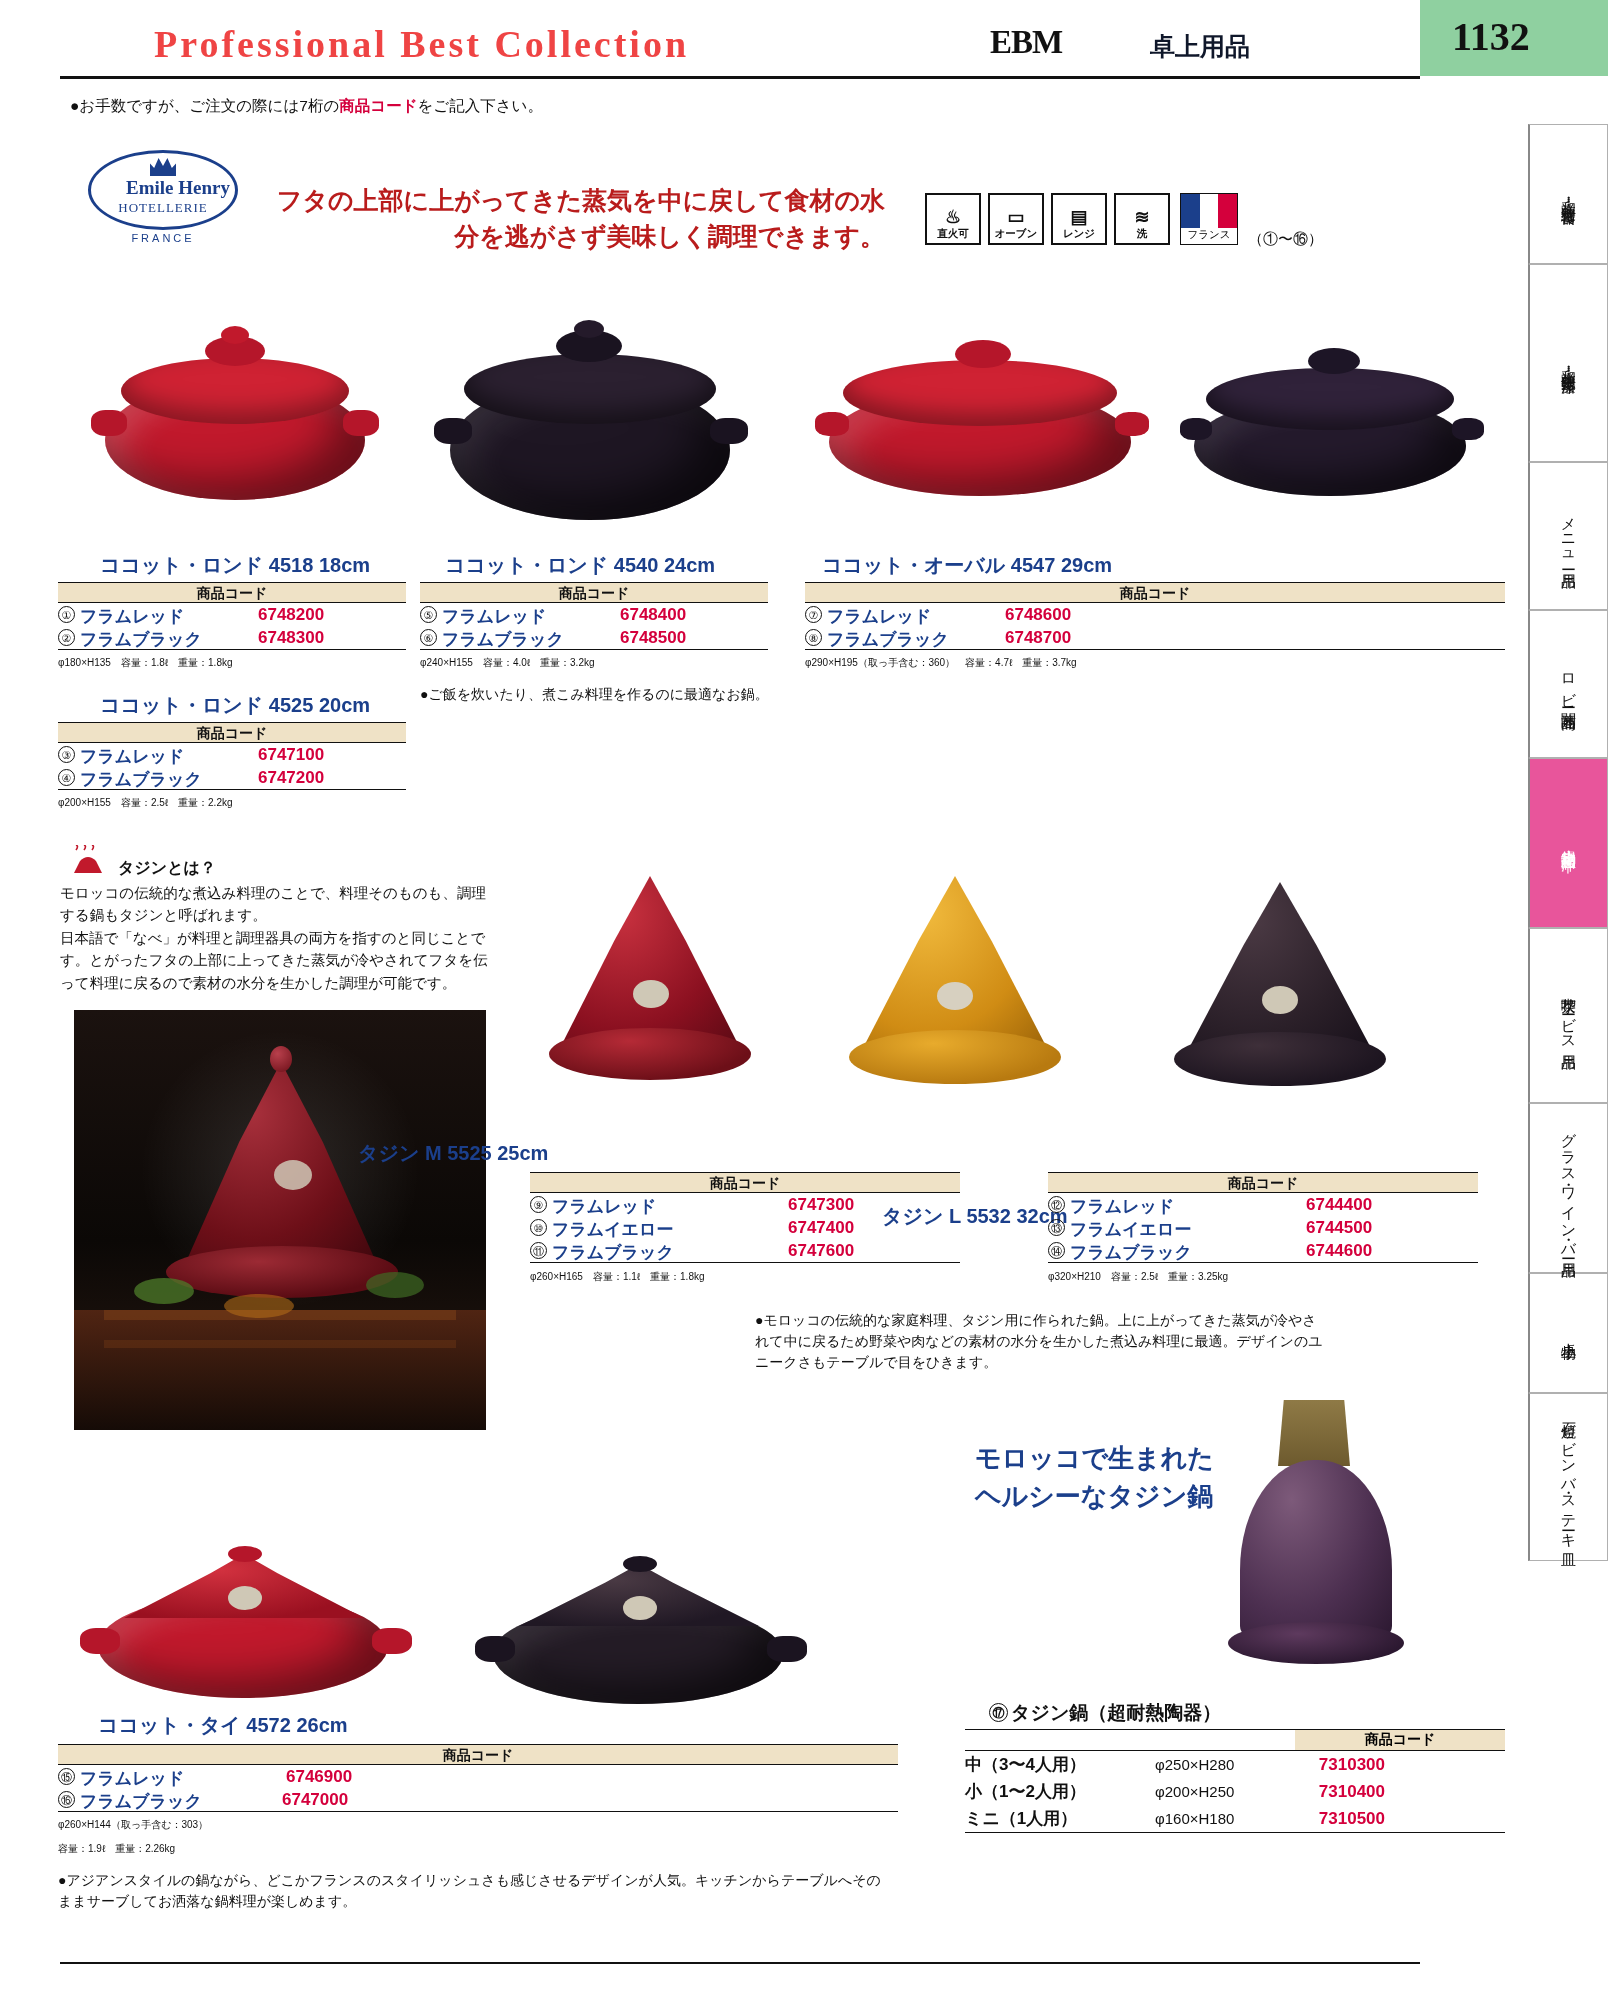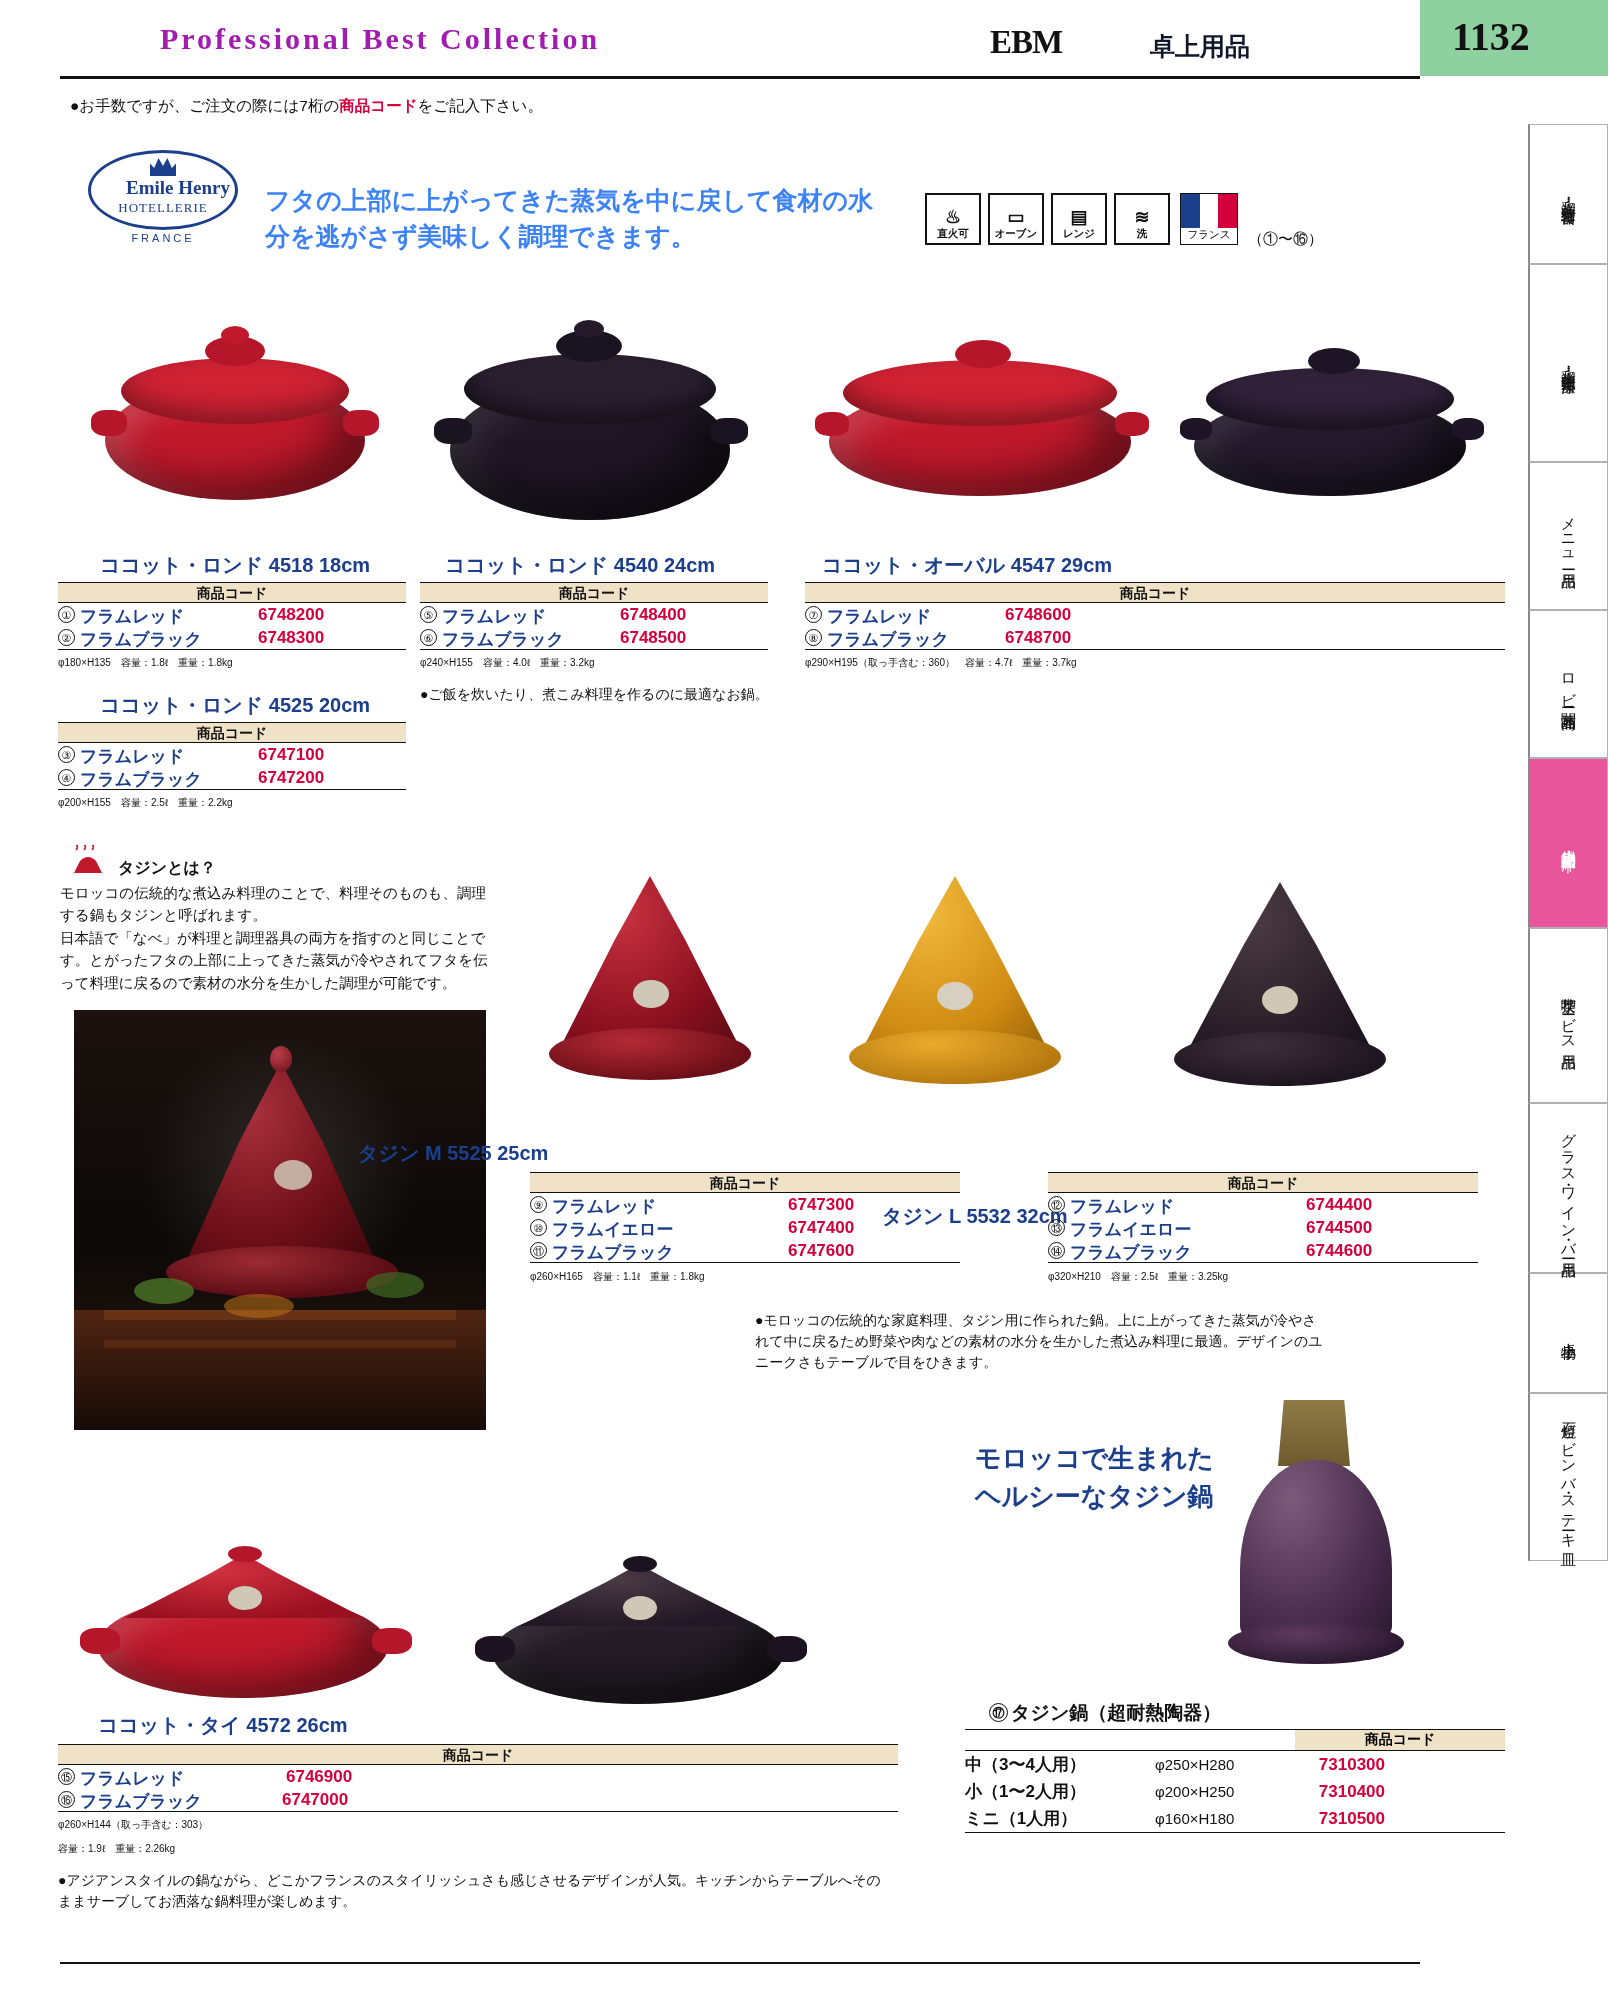--- a/index.html
+++ b/index.html
@@ -9,23 +9,23 @@
     font-family: "Liberation Sans", sans-serif;
     background: #ffffff;
     position: relative;
     overflow: hidden;
   }
   .page { position: relative; width: 1608px; height: 2008px; }
 
   
   .hdr { position: absolute; left: 0; top: 0; width: 1608px; height: 78px; }
   .hdr-title {
-    position: absolute; left: 160px; top: 22px;
-    font-size: 30px; font-weight: bold; letter-spacing: 3px;
-    color: #a21caf; font-family: "Liberation Serif", serif;
+    position: absolute; left: 154px; top: 22px;
+    font-size: 38px; font-weight: bold; letter-spacing: 3px;
+    color: #ef4444; font-family: "Liberation Serif", serif;
   }
   .hdr-ebm {
     position: absolute; left: 990px; top: 24px;
     font-size: 33px; font-weight: bold; color: #111;
     font-family: "Liberation Serif", serif; letter-spacing: -1px;
   }
   .hdr-ebm-sub {
     position: absolute; left: 1150px; top: 30px;
     font-size: 25px; font-weight: bold; color: #0f172a;
   }
@@ -72,21 +72,21 @@
   }
   .eh-name { position: absolute; left: 0; top: 37px; width: 180px; text-align: center;
     font-size: 19px; font-weight: bold; color: #1b3f8b; font-family: "Liberation Serif", serif; }
   .eh-sub { position: absolute; left: 0; top: 60px; width: 150px; text-align: center;
     font-size: 13px; letter-spacing: 1px; color: #1b3f8b; font-family: "Liberation Serif", serif; }
   .eh-country { position: absolute; left: 0; top: 92px; width: 150px; text-align: center;
     font-size: 11px; letter-spacing: 3px; color: #1b3f8b; }
 
   .eh-text {
     position: absolute; left: 265px; top: 182px; width: 620px;
-    font-size: 25px; font-weight: bold; line-height: 1.45; color: #3b82f6;
+    font-size: 25px; font-weight: bold; line-height: 1.45; color: #b91c1c; text-align: right;
   }
 
   
   .badge {
     position: absolute; width: 56px; height: 52px;
     border: 2px solid #111; background: #fff;
     display: flex; flex-direction: column; align-items: center; justify-content: flex-end;
     font-size: 11px; font-weight: bold; color: #111;
   }
   .badge .gl { font-size: 18px; line-height: 1; margin-bottom: 1px; }

